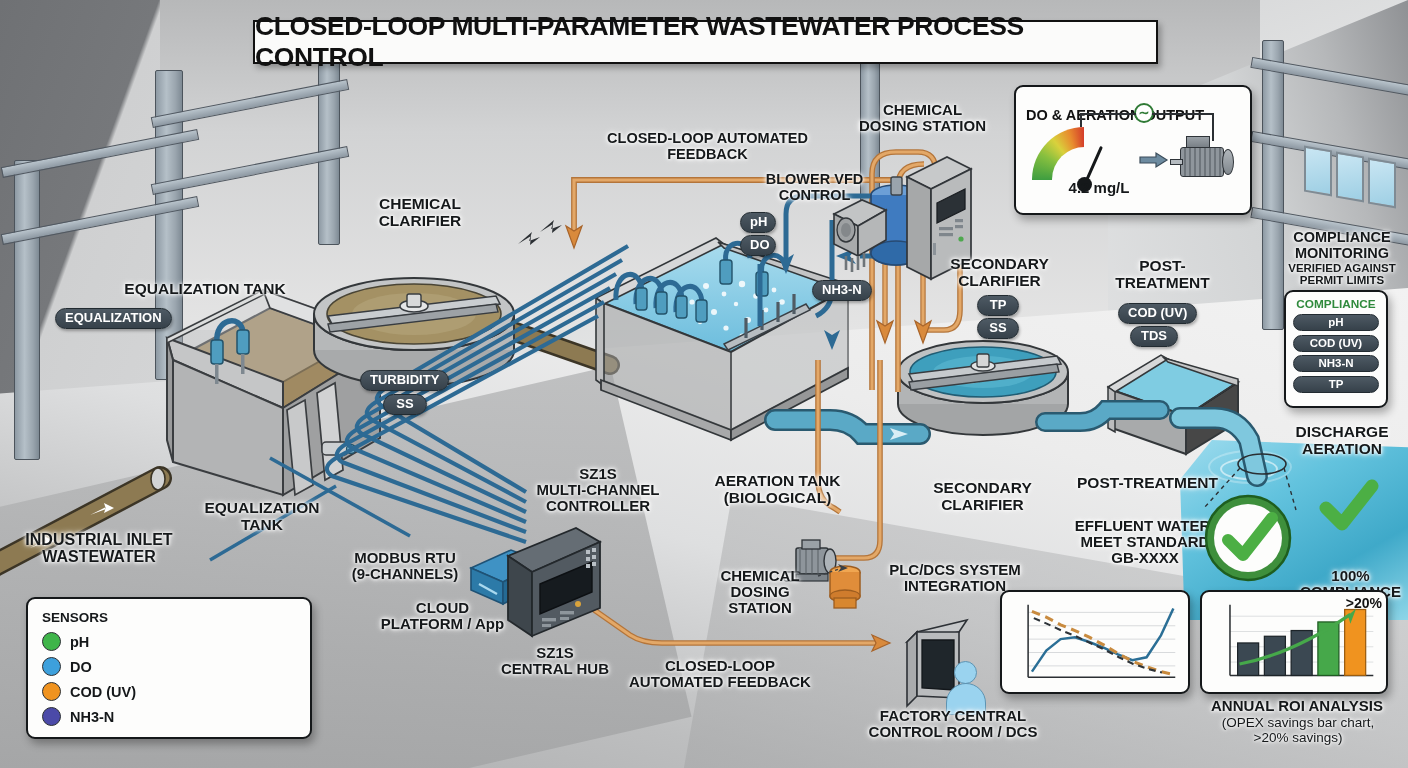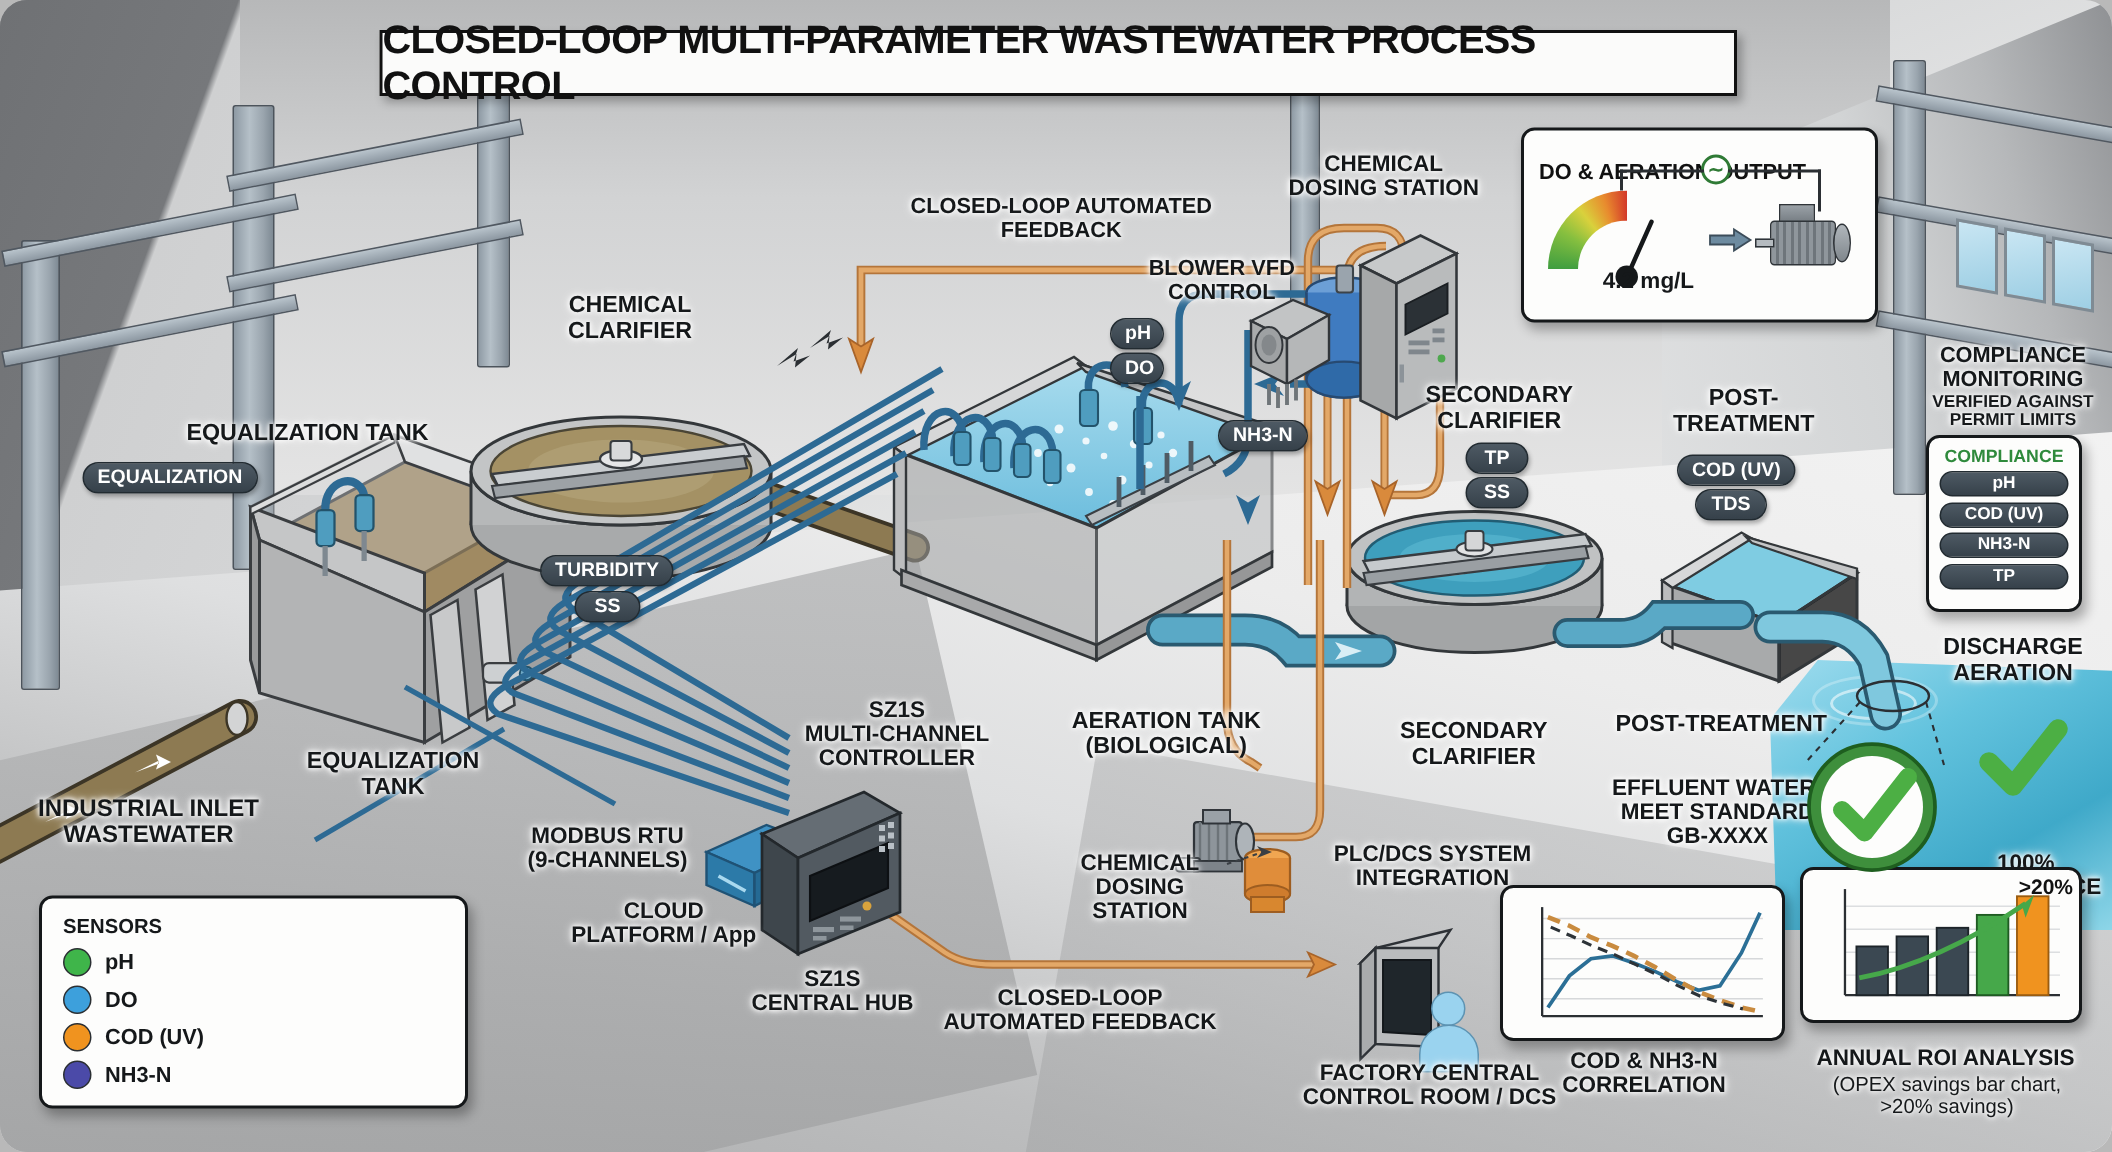--- a/index.html
+++ b/index.html
@@ -1,19 +1,19 @@
 <!DOCTYPE html>
 <html><head>
 <meta charset="utf-8">
 <style>
   * { box-sizing: border-box; margin:0; padding:0; }
   html,body { width:1408px; height:768px; overflow:hidden; background:#b9b9b9; }
   body { font-family:"Liberation Sans", sans-serif; }
 
-  #stage { position:relative; width:1408px; height:768px; overflow:hidden;border-radius:18px; }
+  #stage { position:relative; width:1408px; height:768px; overflow:hidden; }
 
   
   .bg-ceiling { position:absolute; left:0; top:0; width:1408px; height:768px;
     background:linear-gradient(160deg,#7e8083 0%,#8a8c8f 16%,#c9cacb 17%,#d8d9da 34%,#e9eaea 52%,#efefef 100%); }
   .wall-left { position:absolute; left:0; top:0; width:250px; height:768px;
     background:linear-gradient(110deg,#6f7174 0%,#76787b 30%,#cfd0d1 31%,#dadbdc 100%); }
   .wall-back { position:absolute; left:160px; top:0; width:1100px; height:330px;
     background:linear-gradient(180deg,#b7b8b9 0%,#d2d3d4 40%,#e4e4e4 100%); }
   .wall-right { position:absolute; right:0; top:0; width:300px; height:560px;
     background:linear-gradient(255deg,#8f9194 0%,#b6b8ba 22%,#d2d4d5 45%,#e2e3e4 100%);
@@ -100,21 +100,21 @@
   
   #comp-card { left:1284px; top:290px; width:104px; height:118px; padding:5px 7px; }
   #comp-card .cc-title { font-size:11.8px; font-weight:bold; color:#2f8a3c; text-align:center;
     margin-bottom:3px; }
   .cc-pill { background:linear-gradient(180deg,#4e5a64,#36414a); color:#fff; font-size:11.5px;
     font-weight:bold; border:1.5px solid #222b31; border-radius:10px; text-align:center;
     padding:1px 0 2px; margin-bottom:3.5px; }
 
   
   #chart-card-1 { left:1000px; top:590px; width:190px; height:104px; padding:7px; }
-  #chart-card-2 { left:1200px; top:578px; width:188px; height:104px; padding:7px; }
+  #chart-card-2 { left:1200px; top:590px; width:188px; height:104px; padding:7px; }
   .plotbox { position:relative; width:100%; height:100%; }
 
   
   #pool { position:absolute; left:1180px; top:440px; width:228px; height:180px; z-index:10;
     background:linear-gradient(150deg,#9fdcee 0%,#63c3de 35%,#3fa9c9 70%,#8ed6e8 100%);
     clip-path:polygon(14% 0,100% 4%,100% 100%,2% 100%,0 22%); }
   .ripple { position:absolute; border:2px solid rgba(255,255,255,.55); border-radius:50%; }
   .check-big { position:absolute; z-index:36; }
 
   
@@ -638,22 +638,20 @@
           <line x1="18" y1="56" x2="172" y2="56"></line>
         <line x1="18" y1="70" x2="172" y2="70"></line>
       </g>
       <line x1="18" y1="6" x2="18" y2="82" stroke="#2b2f33" stroke-width="1.6"></line>
       <line x1="18" y1="82" x2="172" y2="82" stroke="#2b2f33" stroke-width="1.6"></line>
       <polyline points="22,76 37,54 52,42 67,40 82,45 97,51 112,58 127,64 142,61 157,38 170,10" fill="none" stroke="#2b6f96" stroke-width="2.6"></polyline>
       <polyline points="22,13 37,19 52,27 67,33 82,40 97,48 112,57 127,65 142,71 157,76 170,79" fill="none" stroke="#c98b3f" stroke-width="3.2" stroke-dasharray="9 6"></polyline>
       <polyline points="24,20 38,26 53,33 68,39 83,46 98,53 113,61 128,68 143,73 158,77" fill="none" stroke="#2d3338" stroke-width="2.2" stroke-dasharray="7 5"></polyline>
     </svg>
   </div>
-  <div class="lbl" style="left:1010px;top:700px;width:172px;font-size:15px;">COD &amp; NH3-N
-CORRELATION</div>
 
   <div class="card" id="chart-card-2">
     <svg class="plotbox" viewBox="0 0 174 90">
       <g stroke="#dcdee0" stroke-width="1">
         <line x1="20" y1="18" x2="170" y2="18"></line>
           <line x1="20" y1="34" x2="170" y2="34"></line>
         <line x1="20" y1="50" x2="170" y2="50"></line>
           <line x1="20" y1="66" x2="170" y2="66"></line>
       </g>
       <line x1="20" y1="6" x2="20" y2="80" stroke="#2b2f33" stroke-width="1.6"></line>

